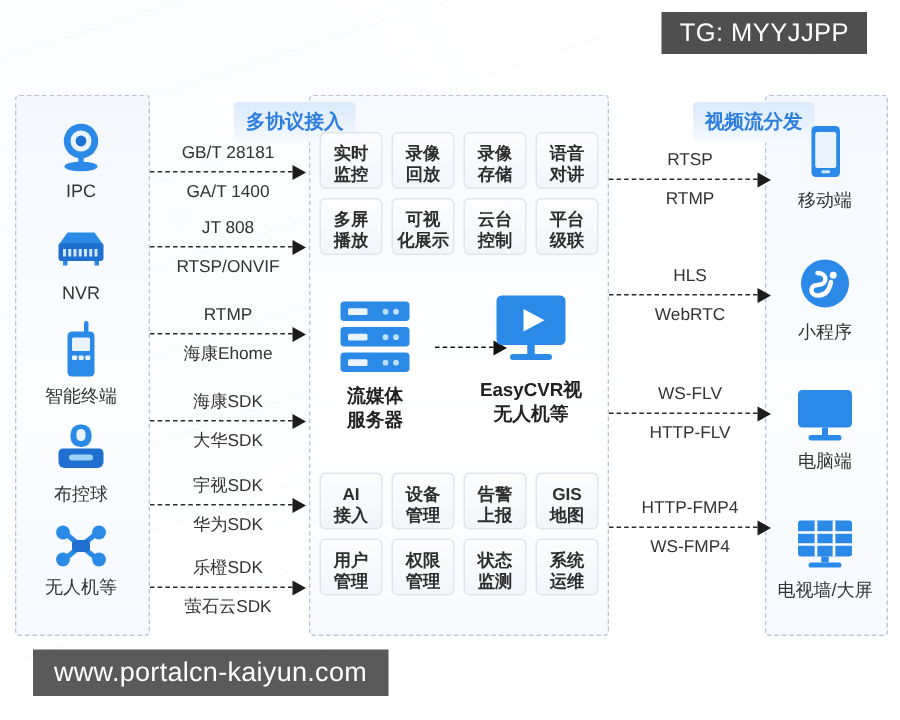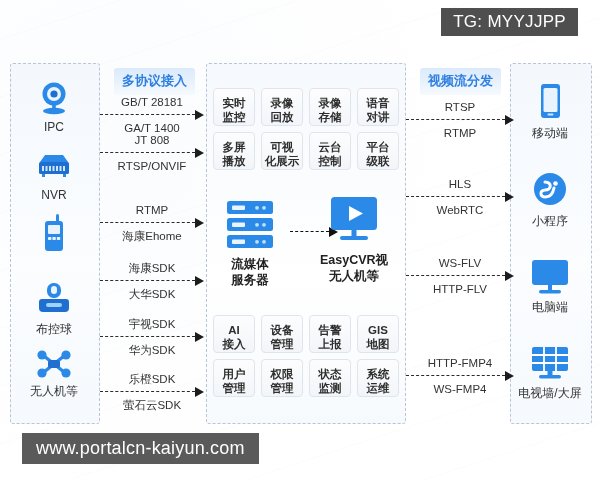--- a/index.html
+++ b/index.html
@@ -31,21 +31,21 @@
      background:linear-gradient(180deg,#f4f8fd 0%,#fbfdff 55%,#f6f9fd 100%);}
   .panel.plain{background:linear-gradient(180deg,#f6f9fd 0%,#ffffff 60%,#f7fafd 100%);}
 
   .col-left{left:10px;top:63px;width:88px;height:359px;}
   .col-center{left:206px;top:63px;width:198px;height:359px;}
   .col-right{left:510px;top:63px;width:80px;height:359px;}
 
   
   .hdr{position:absolute;font-size:13px;font-weight:bold;color:#2f7fe0;
        padding:4px 8px 5px 8px;border-radius:3px;white-space:nowrap;
-       background:linear-gradient(180deg,#dbeafb 0%,#eaf3fd 60%,#f6fafe 100%);}
+       background:linear-gradient(180deg,#dbeafb 0%,#eaf3fd 60%,#f6fafe 100%);margin-left:42px;}
   .hdr-access{left:114px;top:68px;}
   .hdr-dist{left:420px;top:68px;}
 
   
   .dev{position:absolute;width:88px;text-align:center;}
   .dev .lbl{font-size:12px;color:#333;margin-top:3px;line-height:1.15;}
   .dev-r{position:absolute;width:80px;text-align:center;}
   .dev-r .lbl{font-size:12px;color:#333;margin-top:3px;line-height:1.15;}
   svg{display:block;margin:0 auto;}
 
@@ -129,20 +129,21 @@
     <svg width="34" height="42" viewBox="0 0 34 42">
       <rect x="19" y="1" width="3" height="8" rx="1.5" fill="#2b8ae8"></rect>
       <rect x="8" y="8" width="18" height="30" rx="3" fill="#2b8ae8"></rect>
       <rect x="11" y="12" width="12" height="9" rx="1" fill="#e8f3ff"></rect>
       <g fill="#e8f3ff">
         <rect x="11" y="24" width="3.4" height="3" rx="0.7"></rect>
         <rect x="15.4" y="24" width="3.4" height="3" rx="0.7"></rect>
         <rect x="19.8" y="24" width="3.4" height="3" rx="0.7"></rect>
       </g>
     </svg>
+    <div class="lbl">智能终端</div>
   </div>
 
   <div class="dev" style="left:10px;top:280px;">
     <svg width="40" height="40" viewBox="0 0 40 40">
       <rect x="13" y="3" width="14" height="15" rx="6.5" fill="#2b8ae8"></rect>
       <rect x="17" y="6" width="6" height="8" rx="3" fill="#eaf4ff"></rect>
       <path d="M8 19 H32 A3 3 0 0 1 35 22 V28 A4 4 0 0 1 31 32 H9 A4 4 0 0 1 5 28 V22 A3 3 0 0 1 8 19 Z" fill="#1f6fd0"></path>
       <rect x="12" y="23" width="16" height="4" rx="2" fill="#9ed2fb"></rect>
     </svg>
     <div class="lbl">布控球</div>
@@ -166,21 +167,21 @@
   </div>
 
   <div class="proto" style="left:100px;top:95px;">
     <div class="t">GB/T 28181</div>
     <div class="arrow">
         <div class="line"></div>
         <div class="head"></div>
       </div>
     <div class="t">GA/T 1400</div>
   </div>
-  <div class="proto" style="left:100px;top:133px;">
+  <div class="proto" style="left:100px;top:145px;">
     <div class="t">JT  808</div>
     <div class="arrow">
         <div class="line"></div>
         <div class="head"></div>
       </div>
     <div class="t">RTSP/ONVIF</div>
   </div>
   <div class="proto" style="left:100px;top:203px;">
     <div class="t">RTMP</div>
     <div class="arrow">
@@ -344,21 +345,21 @@
     <div class="t">WebRTC</div>
   </div>
   <div class="proto" style="left:406px;top:256px;width:108px;">
     <div class="t">WS-FLV</div>
     <div class="arrow">
         <div class="line"></div>
         <div class="head"></div>
       </div>
     <div class="t">HTTP-FLV</div>
   </div>
-  <div class="proto" style="left:406px;top:332px;width:108px;margin-top:24px;">
+  <div class="proto" style="left:406px;top:332px;width:108px;">
     <div class="t">HTTP-FMP4</div>
     <div class="arrow">
         <div class="line"></div>
         <div class="head"></div>
       </div>
     <div class="t">WS-FMP4</div>
   </div>
 
   <div class="dev-r" style="left:510px;top:82px;">
     <svg width="34" height="42" viewBox="0 0 34 42">

